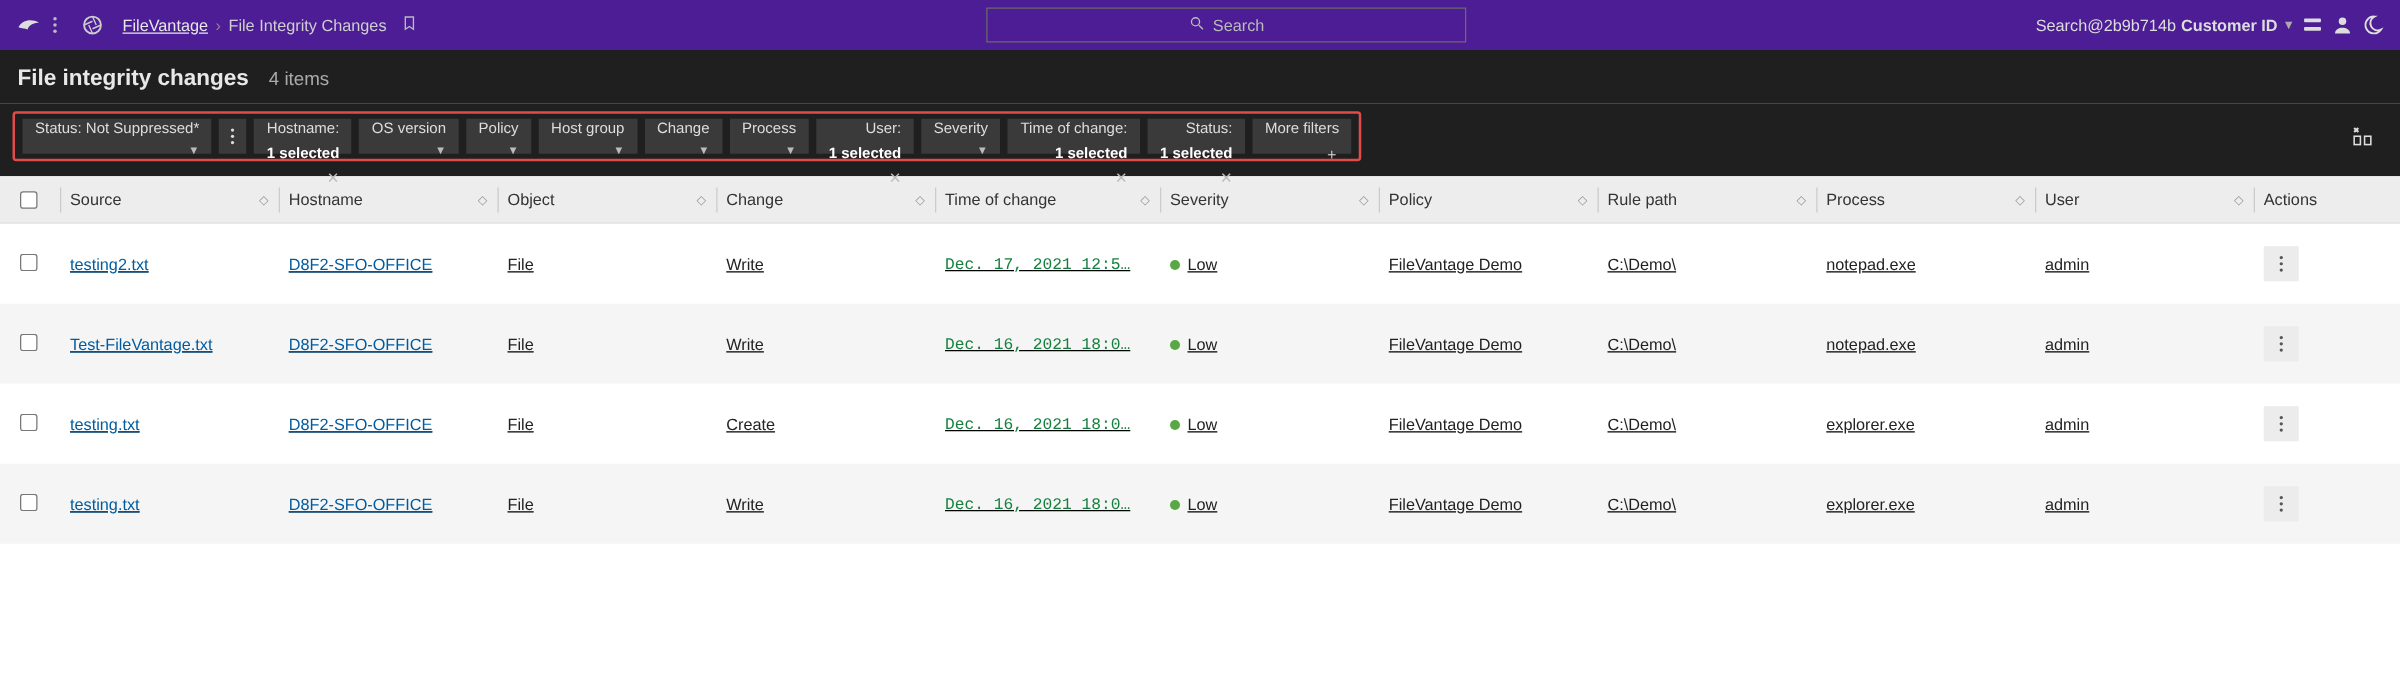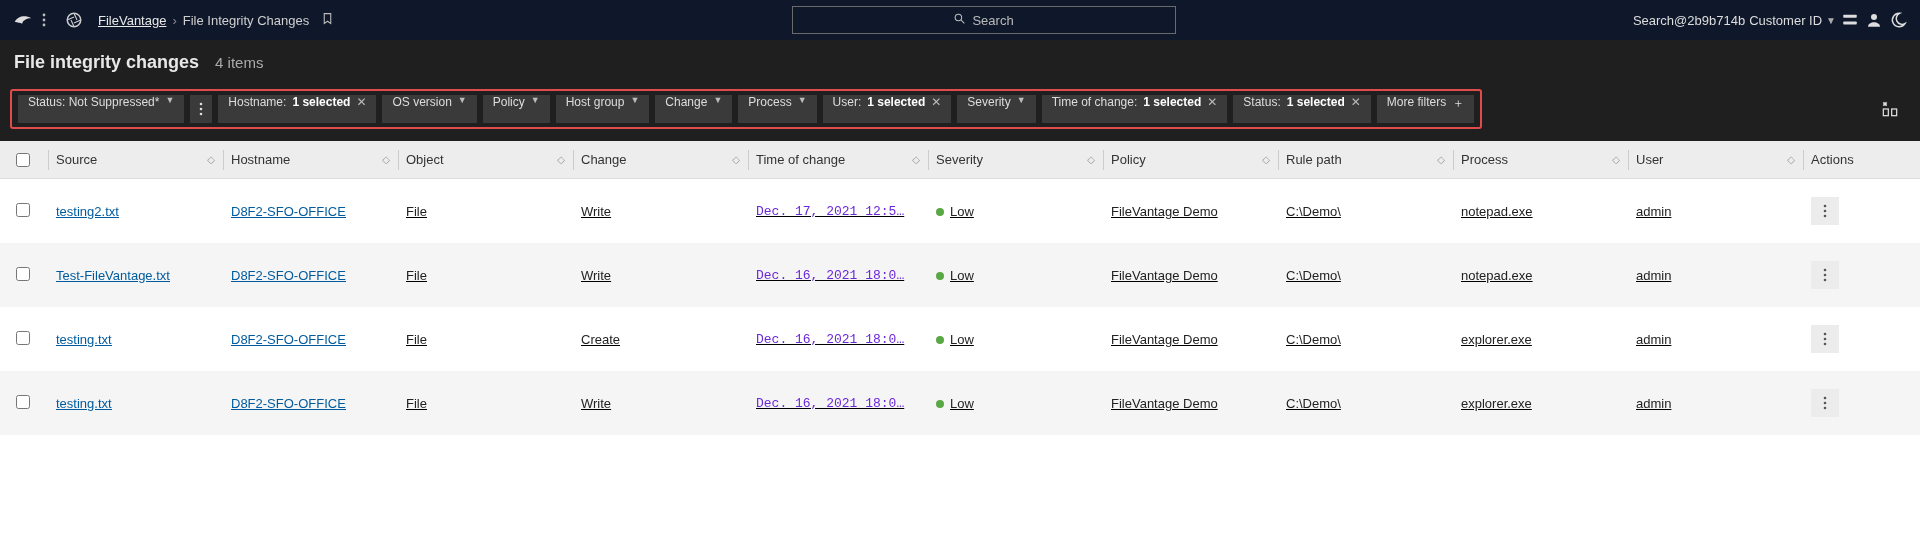--- a/index.html
+++ b/index.html
@@ -4,21 +4,21 @@
 <style>
   * { box-sizing: border-box; margin: 0; padding: 0; }
   body {
     font-family: -apple-system, BlinkMacSystemFont, "Segoe UI", Arial, sans-serif;
     background: #ffffff;
     width: 1920px;
     height: 550px;
     font-size: 13px;
   }
   .topbar {
-    background: #0f172a;
+    background: #4c1d95;
     color: #e8e8e8;
     height: 40px;
     display: flex;
     align-items: center;
     padding: 0 12px;
   }
   .topbar-left { display: flex; align-items: center; gap: 8px; flex: 0 0 auto; }
   .logo-icon { width: 22px; height: 22px; display: flex; align-items: center; justify-content: center; }
   .vmenu-icon { width: 14px; height: 14px; display: flex; align-items: center; justify-content: flex-start; }
   .aperture-icon { width: 20px; height: 20px; display:flex; align-items:center; justify-content:center; }
@@ -34,21 +34,21 @@
     height: 28px;
     width: 384px;
     display: flex;
     align-items: center;
     justify-content: center;
     color: #bbb;
     gap: 6px;
     cursor: text;
   }
   .topbar-right { display: flex; align-items: center; gap: 4px; color: #ddd; text-align: center; }
-  .cust-id { display:flex; align-items:center; gap:4px; }
+  .cust-id { display:flex; align-items:center; gap:4px;font-weight:bold; }
   .chev { font-size: 10px; color: #aaa; }
   .icon-slot { width:20px; height:20px; display:flex; align-items:center; justify-content:center; }
 
   .titlebar {
     background: #1f1f1f;
     color: #e8e8e8;
     padding: 12px 14px 10px 14px;
     display: flex;
     align-items: baseline;
     gap: 16px;
@@ -71,25 +71,26 @@
     align-items: center;
     gap: 6px;
     flex-wrap: nowrap;
   }
   .filter-chip {
     background: #3a3a3a;
     color: #ddd;
     height: 28px;
     padding: 0 10px;
     display: flex;
-    align-items: flex-start;
+    align-items: flex-end;
     gap: 6px;
     font-size: 12px;
     white-space: nowrap;
     cursor: pointer;
+    flex-direction: column;
   }
   .filter-chip b { color:#fff; font-weight:700; }
   .chip-x { color:#bbb; font-size:12px; cursor:pointer; }
   .chip-chev { font-size:9px; color:#bbb; }
   .kebab-chip {
     background:#3a3a3a; color:#ddd; height:28px; width:22px;
     display:flex; align-items:center; justify-content:center; cursor:pointer;
   }
   .filterbar-spacer { flex:1; }
   .grid-icon {
@@ -132,21 +133,21 @@
 
   .row {
     display:flex; align-items:center;
     height:64px; padding:0 16px;
     border-bottom: 0;
     text-decoration: underline;
   }
   .row:nth-child(odd){ background:#fff; }
   .row:nth-child(even){ background:#f5f5f5; }
   .cell { font-size:13px; color:#222; padding-right:18px; }
-  .cell.mono { font-family: "Courier New", monospace; color:#6d28d9; }
+  .cell.mono { font-family: "Courier New", monospace; color:#15803d; }
   .link { color:#005b9e; text-decoration:underline; cursor:pointer; }
   .sev-dot { width:8px; height:8px; border-radius:50%; display:inline-block; margin-right:6px; vertical-align:middle; }
   .sev-low { background:#5aa746; }
   .action-btn {
     background:#ececec; border:none; width:28px; height:28px;
     display:flex; align-items:center; justify-content:center; cursor:pointer;
   }
   input[type=checkbox]{ width:14px; height:14px; cursor:pointer; }
 </style>
 </head>

